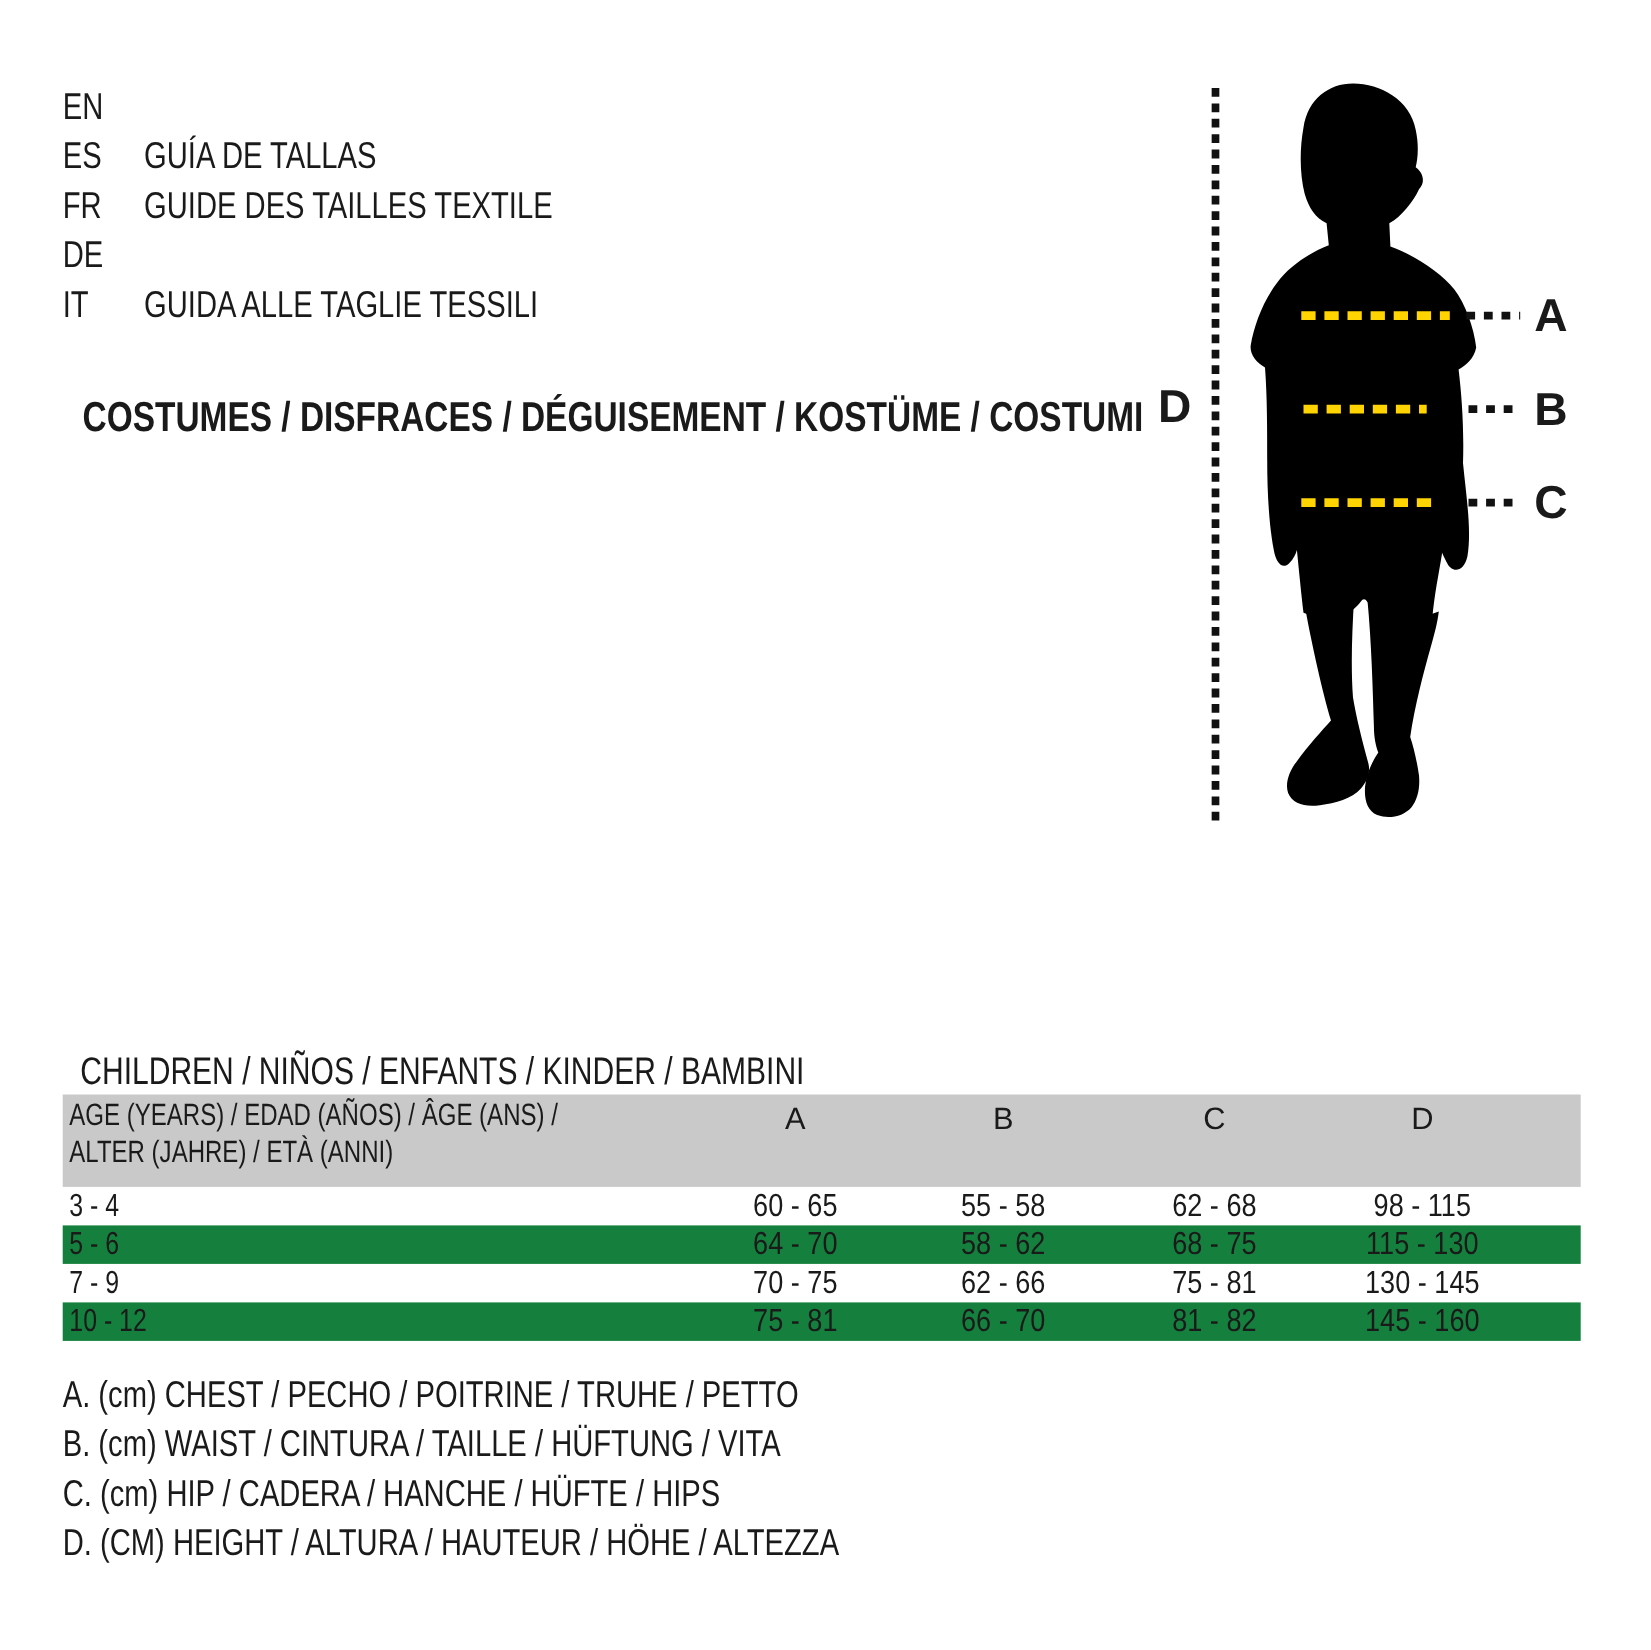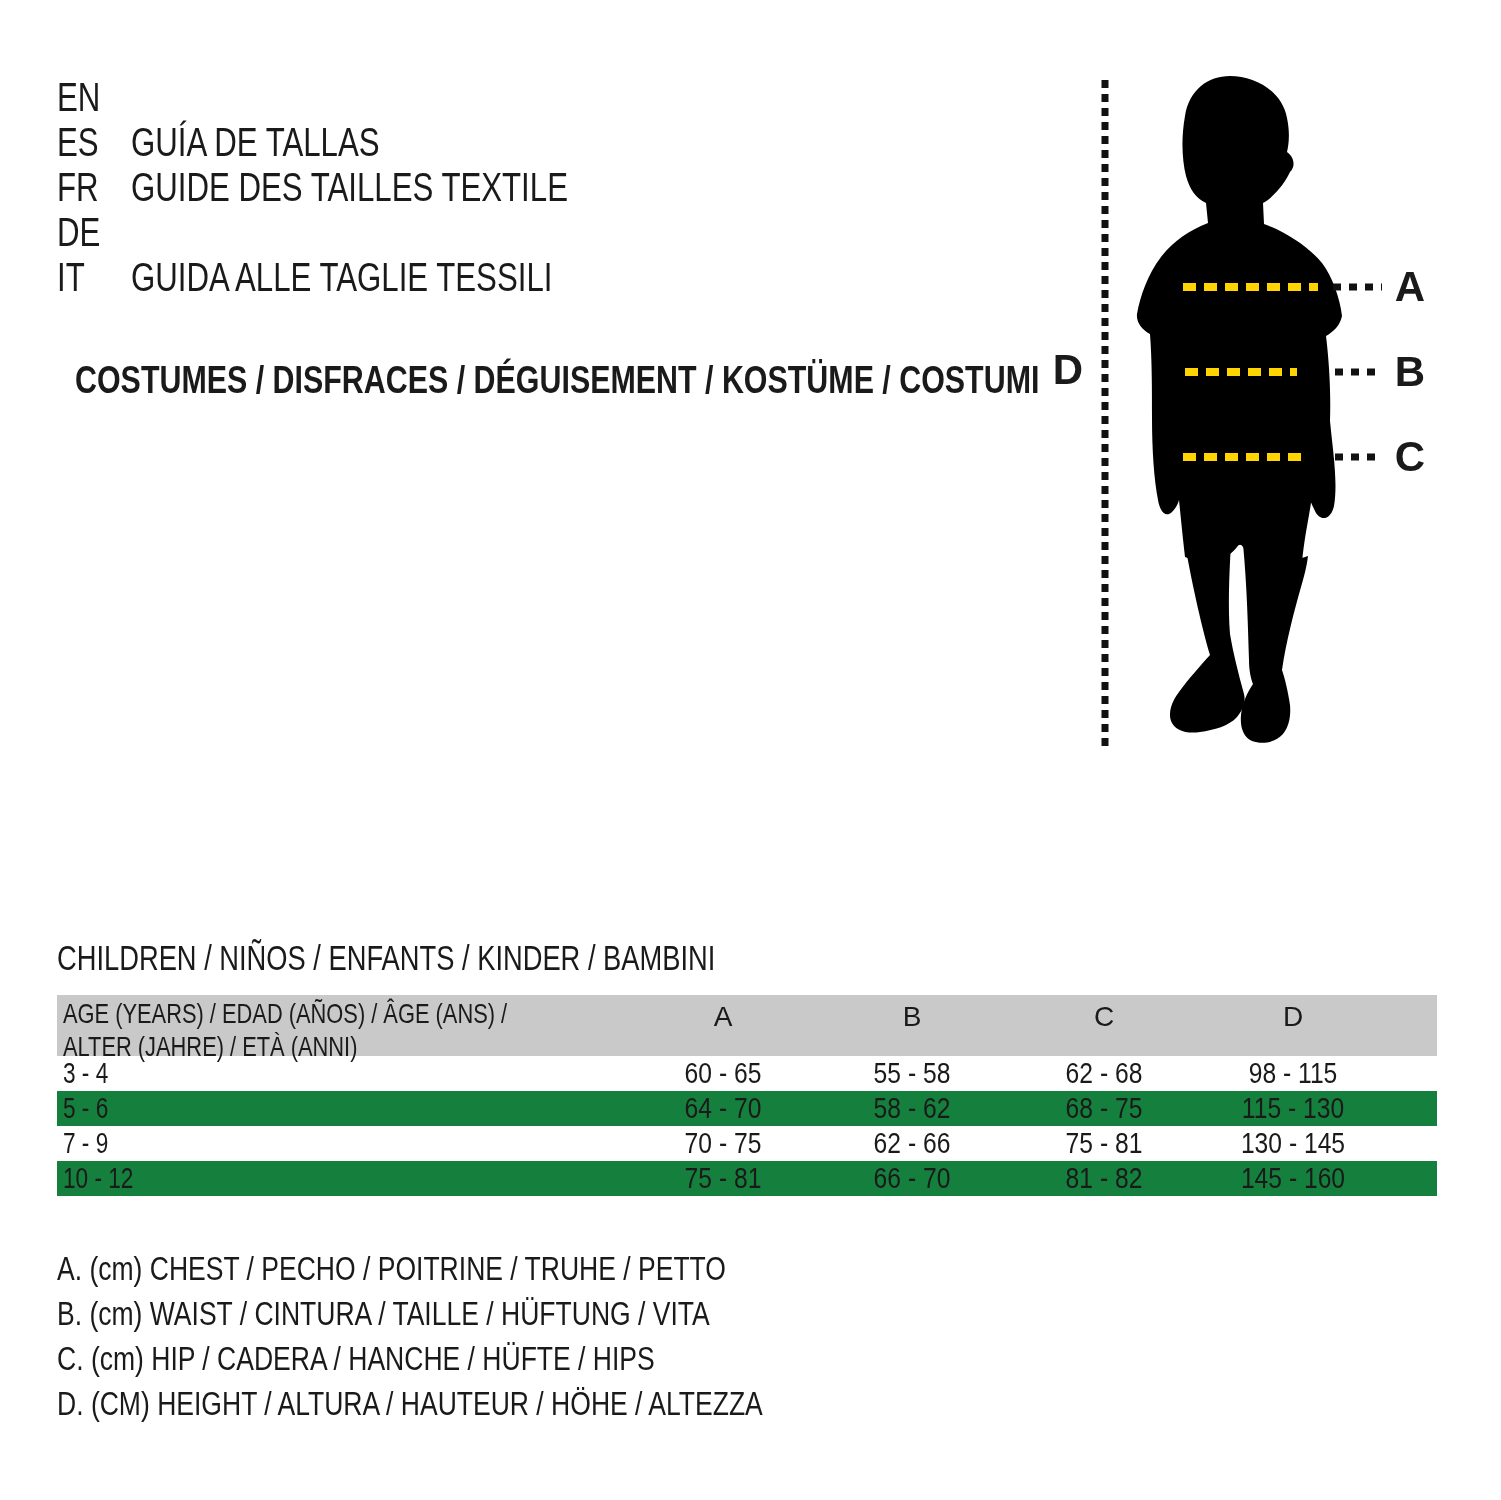--- a/index.html
+++ b/index.html
@@ -10,21 +10,21 @@
     background:#ffffff;
     font-family:"Liberation Sans","DejaVu Sans",sans-serif;
     color:#1a1a1a;
     overflow:hidden;
   }
   .cond{display:inline-block;transform:scaleX(0.78);transform-origin:0 50%;white-space:nowrap;}
   .cond-c{display:inline-block;transform:scaleX(0.85);transform-origin:50% 50%;white-space:nowrap;}
 
   
   .lang-block{position:absolute;left:57px;top:75px;}
-  .lang-row{height:45px;line-height:45px;font-size:40px;display:flex;}
+  .lang-row{height:45px;line-height:45px;font-size:34px;display:flex;}
   .lang-code{width:74px;flex:0 0 74px;}
   .lang-label{}
 
   
   .costumes{
     position:absolute;left:57px;top:340px;margin:18px;
     font-size:38px;line-height:44px;font-weight:bold;
   }
   .costumes .cond{transform:scaleX(0.80);}
 
@@ -34,25 +34,25 @@
     position:absolute;font-size:42px;font-weight:bold;line-height:48px;
     width:44px;text-align:center;
   }
   .lbl-a{left:1388px;top:263px;}
   .lbl-b{left:1388px;top:348px;}
   .lbl-c{left:1388px;top:433px;}
   .lbl-d{left:1046px;top:346px;}
 
   
   .children-heading{
-    position:absolute;left:57px;top:936px;margin:0;
+    position:absolute;left:57px;top:936px;margin:16px;
     font-size:35px;line-height:44px;font-weight:normal;
   }
   .size-table{position:absolute;left:57px;top:995px;width:1380px;}
-  .thead{position:relative;height:61px;background:#c9c9c9;font-size:28px;}
+  .thead{position:relative;height:84px;background:#c9c9c9;font-size:28px;}
   .age-head{position:absolute;left:6px;top:2px;line-height:33px;}
   .age-head span{display:block;}
   .col-letter{position:absolute;top:5px;width:200px;text-align:center;line-height:33px;}
   .trow{position:relative;height:35px;line-height:35px;font-size:29px;}
   .trow.alt{background:#15803d;}
   .cell-age{position:absolute;left:6px;top:0;}
   .cell{position:absolute;top:0;width:200px;text-align:center;}
   .pos-a{left:566px;} .pos-b{left:755px;} .pos-c{left:947px;} .pos-d{left:1136px;}
 
   

